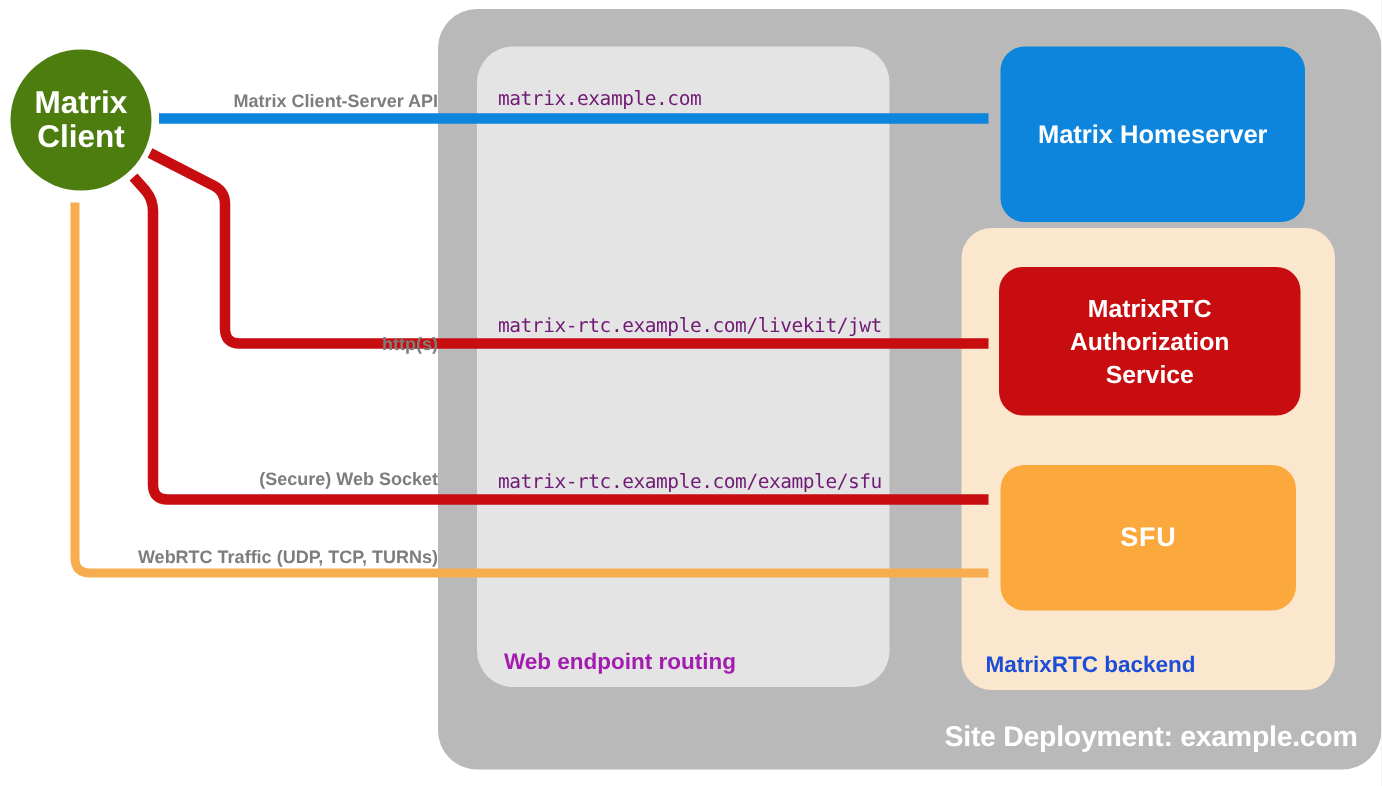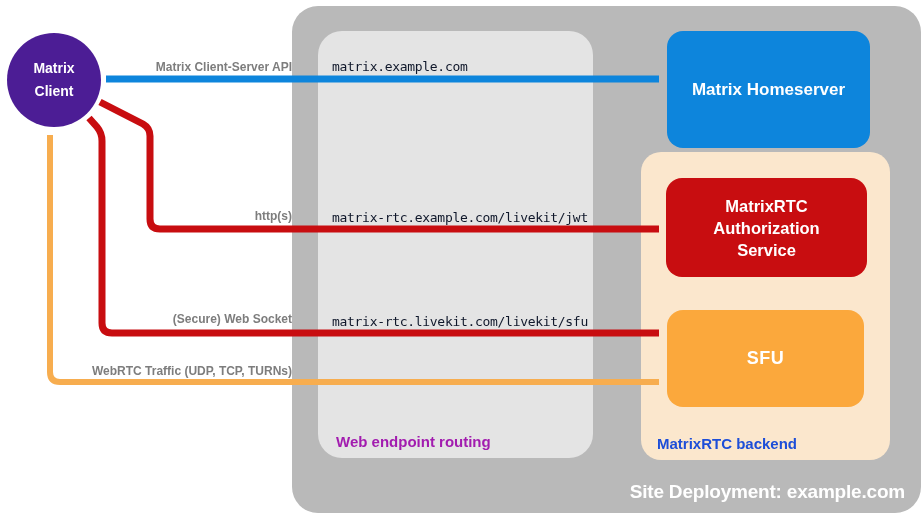--- a/index.html
+++ b/index.html
@@ -15,37 +15,37 @@
                background:#e4e4e4;border-radius:24px;}
   .routing-label{position:absolute;left:18px;bottom:8px;color:#a21caf;font-weight:bold;font-size:15px;}
   .backend-box{position:absolute;left:641px;top:152px;width:249px;height:308px;
                background:#fbe7cd;border-radius:20px;}
   .backend-label{position:absolute;left:16px;bottom:8px;color:#1d4ed8;font-weight:bold;font-size:15px;}
 
   
   .node{position:absolute;display:flex;align-items:center;justify-content:center;
         color:#ffffff;font-weight:bold;text-align:center;z-index:2;}
   .client-circle{left:7px;top:33px;width:94px;height:94px;border-radius:50%;
-                 background:#4c1d95;flex-direction:column;font-size:14px;line-height:23px;}
+                 background:#4d7c0f;flex-direction:column;font-size:21px;line-height:23px;}
   .homeserver{left:667px;top:31px;width:203px;height:117px;border-radius:16px;
               background:#0d85dc;font-size:17px;}
   .auth-service{left:666px;top:178px;width:201px;height:99px;border-radius:16px;
                 background:#c80d10;font-size:16.5px;line-height:22px;padding:0 24px;box-sizing:border-box;}
   .sfu{left:667px;top:310px;width:197px;height:97px;border-radius:16px;
        background:#fba83c;font-size:18px;letter-spacing:0.5px;}
 
   
   .endpoint{position:absolute;left:14px;font-family:"DejaVu Sans Mono", monospace;
-            font-size:13px;letter-spacing:-0.3px;color:#0f172a;white-space:nowrap;z-index:4;}
+            font-size:13px;letter-spacing:-0.3px;color:#701a75;white-space:nowrap;z-index:4;}
   .ep1{top:28px;} .ep2{top:179px;} .ep3{top:283px;}
 
   
   .arrow-label{position:absolute;left:60px;width:213px;text-align:right;color:#7d7d7d;
                font-weight:bold;font-size:12px;white-space:nowrap;z-index:4;padding-left:19px;}
-  .al-csapi{top:60px;} .al-https{top:209px;} .al-ws{top:312px;} .al-webrtc{top:364px;}
+  .al-csapi{top:60px;} .al-https{top:222px;} .al-ws{top:312px;} .al-webrtc{top:364px;}
 
   
   .arrows{position:absolute;left:0;top:0;width:921px;height:524px;z-index:3;pointer-events:none;}
   .arrows path{fill:none;}
   .st-blue{stroke:#0d85dc;stroke-width:7;}
   .st-red{stroke:#c80d10;stroke-width:7;}
   .st-orange{stroke:#f7ad4f;stroke-width:6;}
   .mk-blue{fill:#0d85dc;} .mk-red{fill:#c80d10;} .mk-orange{fill:#f7ad4f;}
 </style>
 </head>
@@ -53,21 +53,21 @@
 
 <div class="canvas">
 
   <div class="site-container">
     <div class="site-label">Site Deployment: example.com</div>
   </div>
 
   <div class="routing-box">
     <div class="endpoint ep1">matrix.example.com</div>
     <div class="endpoint ep2">matrix-rtc.example.com/livekit/jwt</div>
-    <div class="endpoint ep3">matrix-rtc.livekit.com/livekit/sfu</div>
+    <div class="endpoint ep3">matrix-rtc.example.com/example/sfu</div>
     <div class="routing-label">Web endpoint routing</div>
   </div>
 
   <div class="backend-box">
     <div class="backend-label">MatrixRTC backend</div>
   </div>
 
   <div class="node client-circle">
     <span>Matrix</span>
     <span>Client</span>

